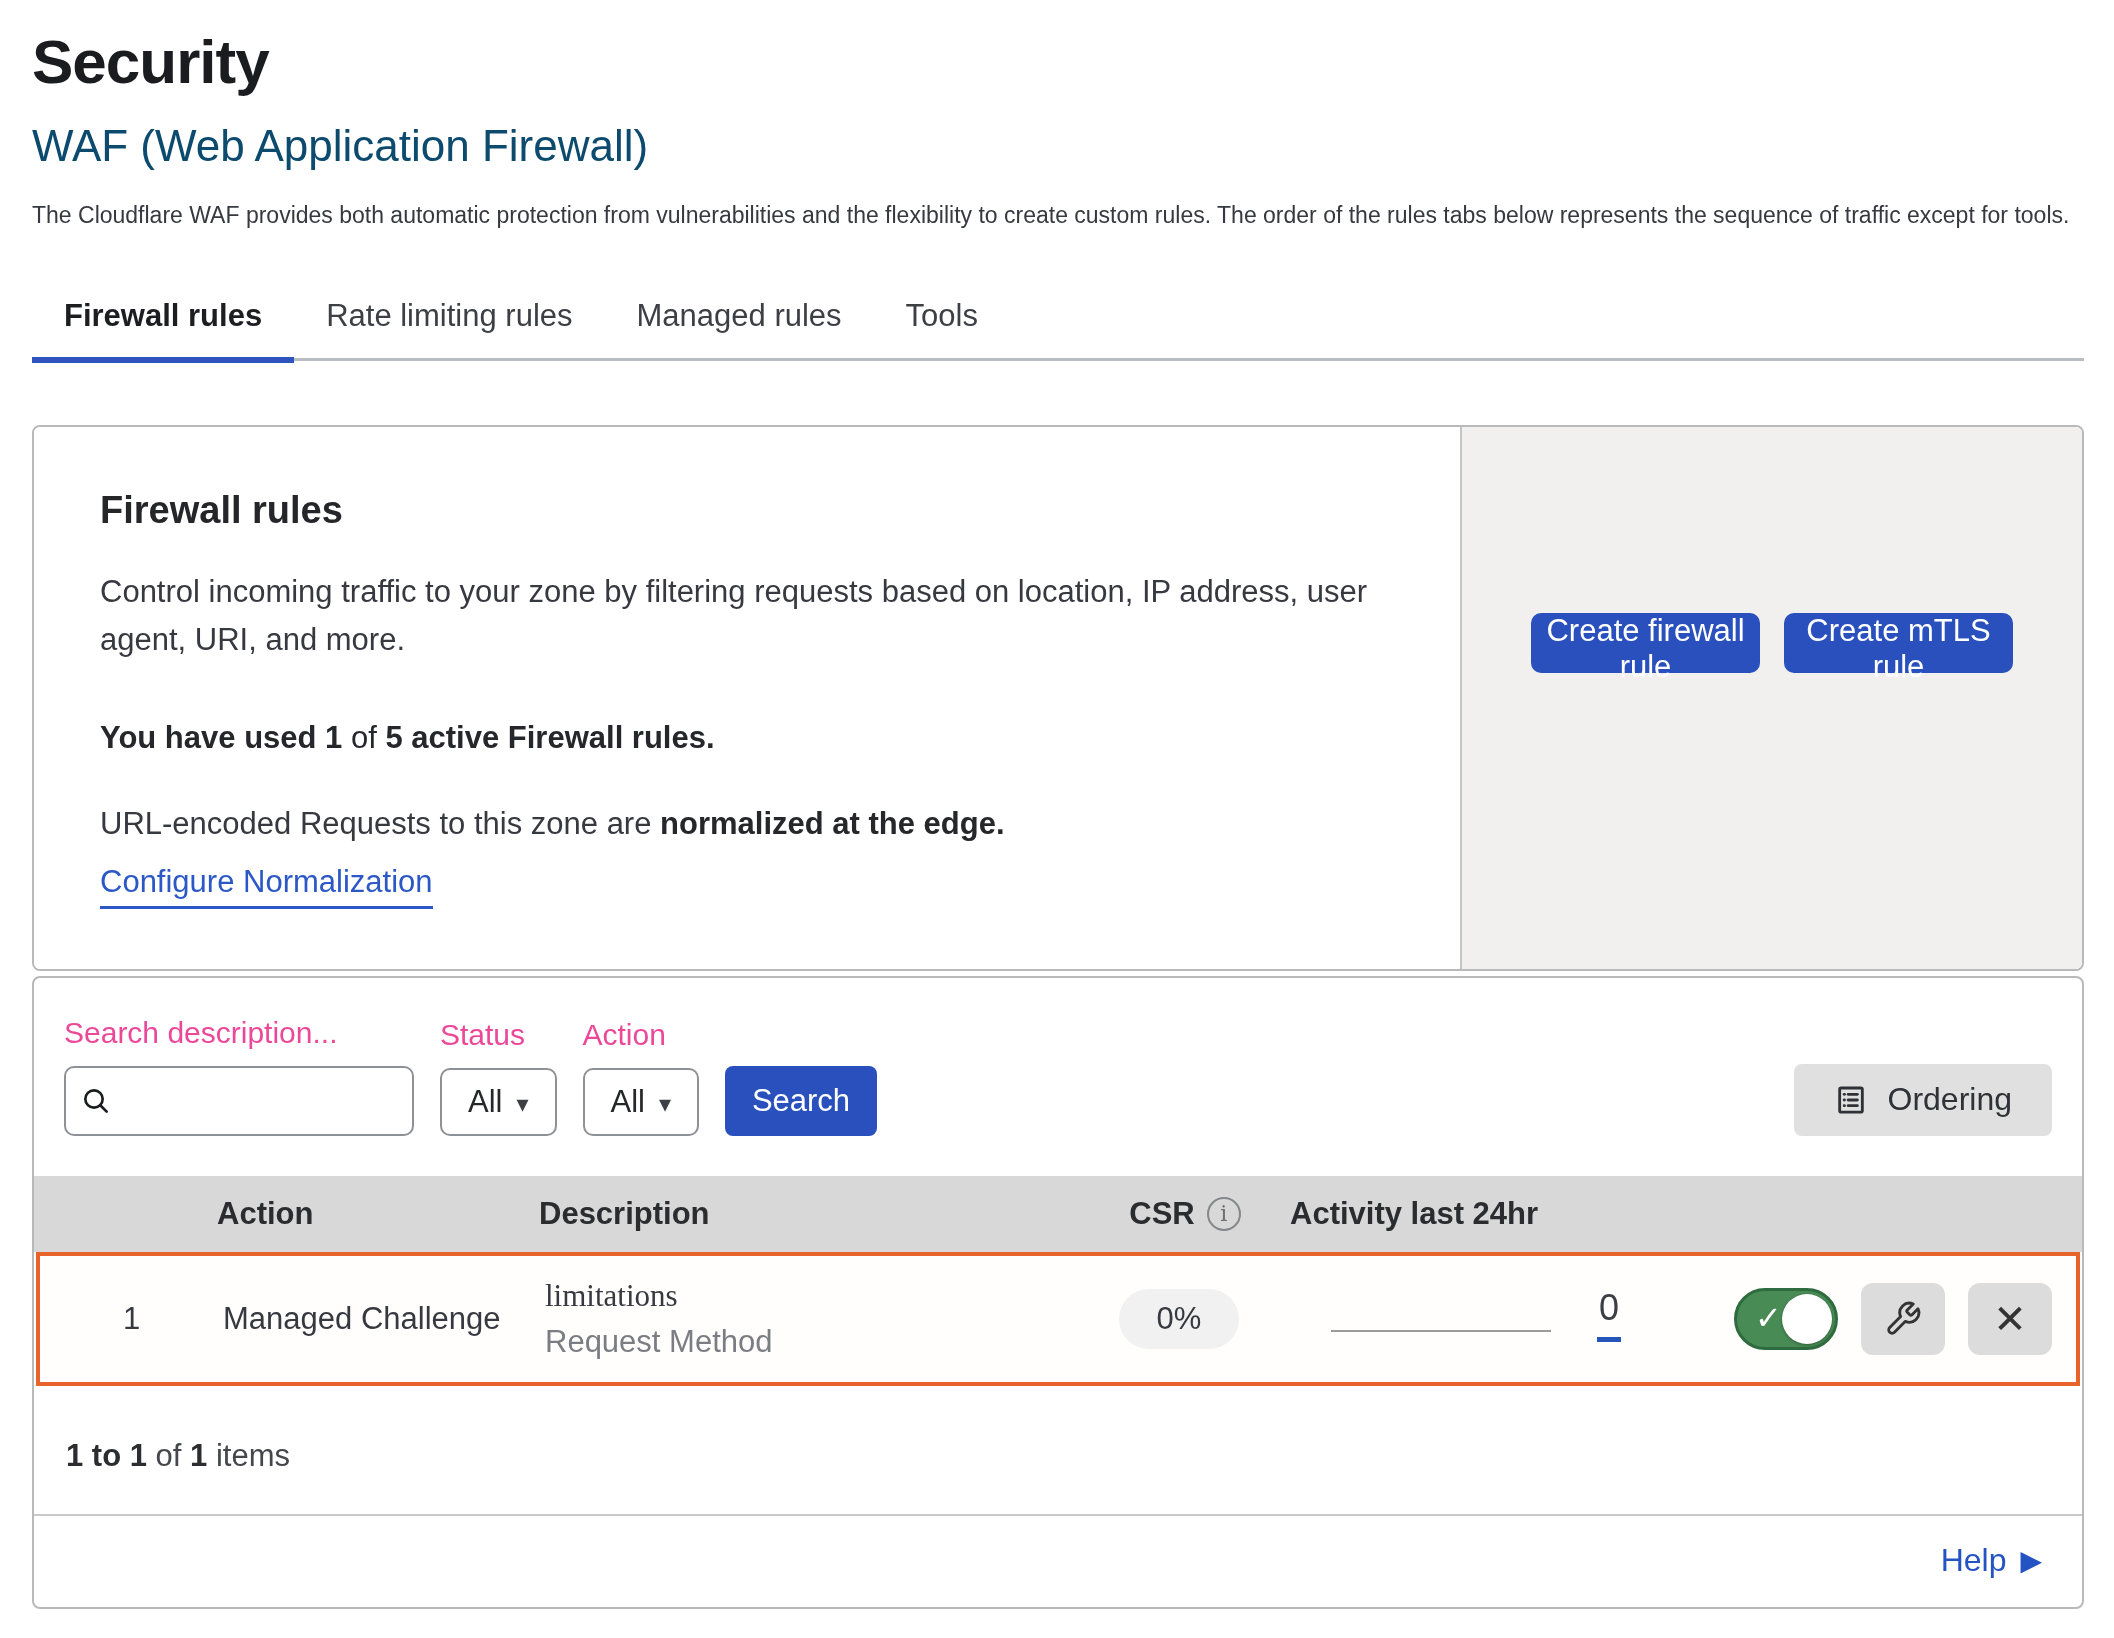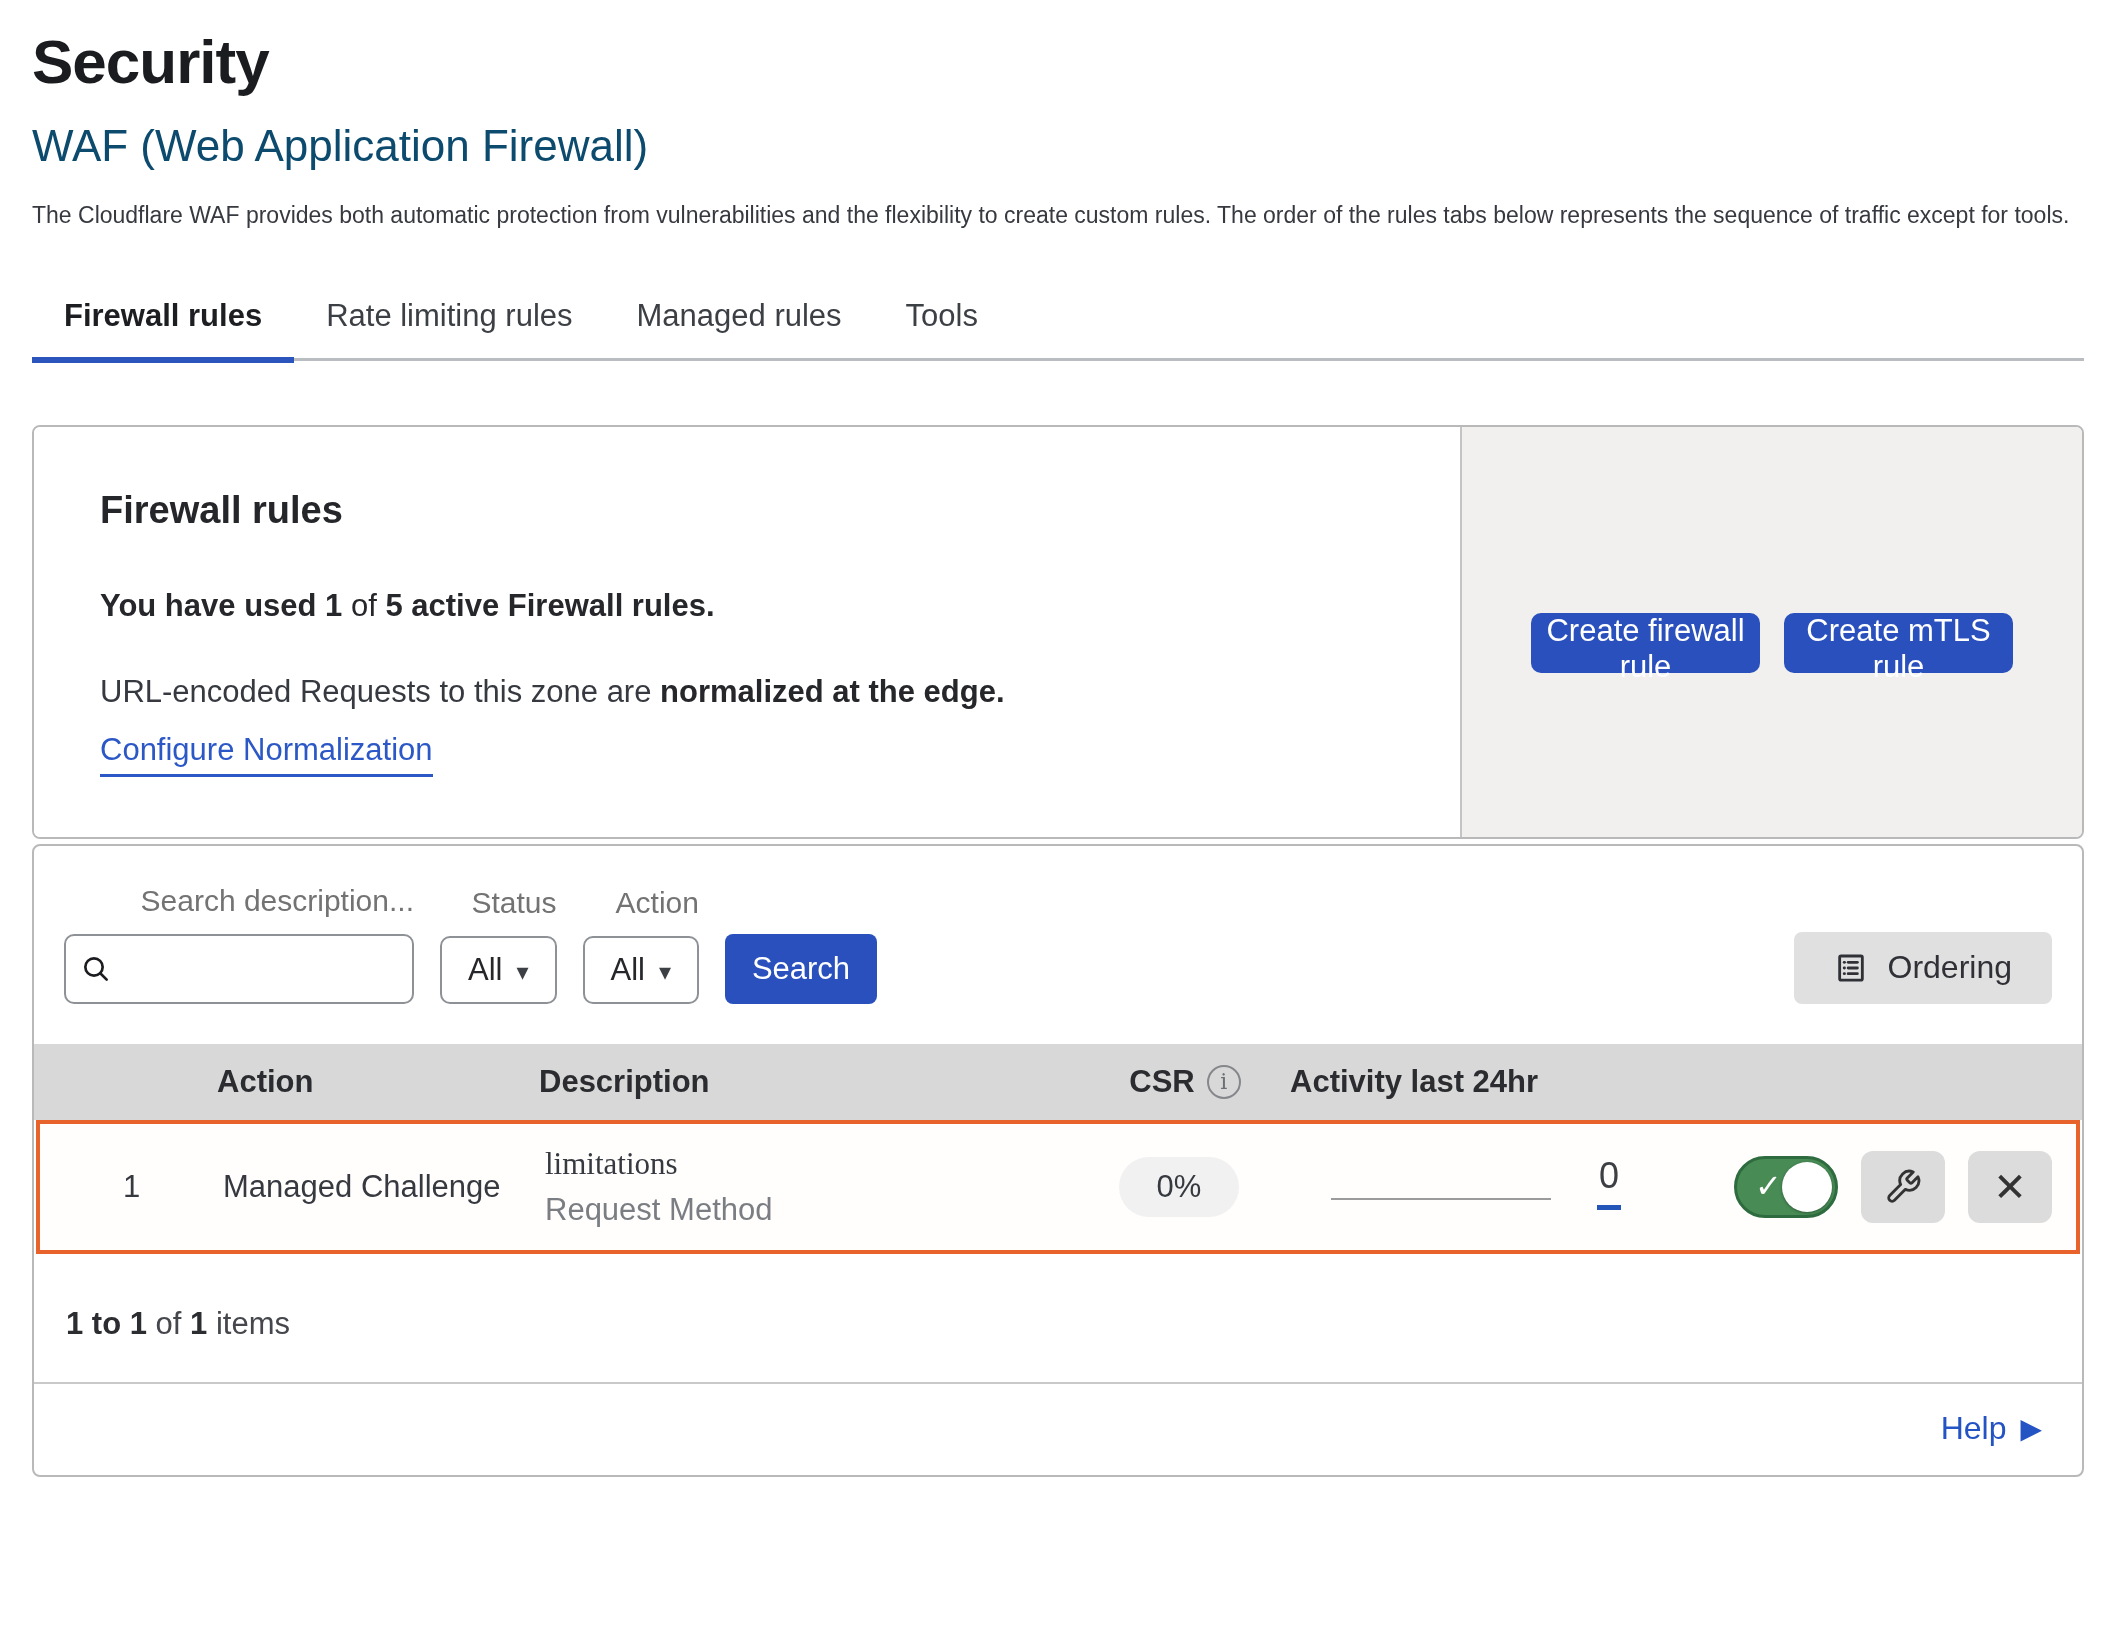--- a/index.html
+++ b/index.html
@@ -28,21 +28,21 @@
   .norm-line { font-size:31px; margin-top:50px; color:#36393f; }
   .norm-line b { color:#26272b; }
   .config-link { display:inline-block; margin-top:22px; font-size:31px; color:#2b58c6; text-decoration:none; border-bottom:3px solid #2b58c6; padding-bottom:6px; cursor:pointer; }
   .top-card-right { width:622px; background:#f1f0ee; border-left:2px solid #c4c4c4; padding:186px 69px 0 69px; display:flex; flex-direction:row; gap:24px;justify-content:space-between; }
   .btn-primary { display:block; width:100%; height:60px; background:#2950bd; color:#ffffff; border:none; border-radius:10px; font-size:31px; font-family:inherit; cursor:pointer; }
 
   
   .bottom-card { margin-top:5px; overflow:hidden; border-radius:8px; }
   .filter-row { display:flex; align-items:flex-end; padding:38px 30px 40px 30px; gap:26px; }
   .filter-group { display:flex; flex-direction:column; }
-  .filter-label { font-size:30px; color:#737373; margin-bottom:16px;text-align:right; }
+  .filter-label { font-size:30px; color:#ec4899; margin-bottom:16px; }
   .search-box { width:350px; height:70px; border:2px solid #8e9196; border-radius:10px; display:flex; align-items:center; padding:0 14px; background:#fff; }
   .search-box svg { flex:0 0 auto; }
   .search-box input { border:none; outline:none; width:100%; height:100%; font-size:30px; font-family:inherit; margin-left:10px; background:transparent; }
   .dropdown { height:68px; border:2px solid #8e9196; border-radius:10px; background:#fff; display:flex; align-items:center; justify-content:center; gap:14px; font-size:31px; color:#26272b; padding:0 26px; cursor:pointer; }
   .caret { font-size:24px; color:#3c3f44; transform:translateY(2px); }
   .search-btn { width:152px; height:70px; border-radius:8px; align-self:flex-end; }
   .ordering-btn { margin-left:auto; align-self:flex-end; height:72px; padding:0 40px; background:#e0e0e0; border:none; border-radius:8px; font-size:32px; font-family:inherit; color:#2f3136; display:flex; align-items:center; gap:20px; cursor:pointer; }
 
   
   .thead { display:flex; align-items:center; height:76px; background:#d8d8d8; font-weight:bold; font-size:31px; color:#2b2c30; }
@@ -86,20 +86,21 @@
   <nav class="tabs">
     <div class="tab active">Firewall rules</div>
     <div class="tab">Rate limiting rules</div>
     <div class="tab">Managed rules</div>
     <div class="tab">Tools</div>
   </nav>
 
   <section class="card top-card">
     <div class="top-card-left">
       <h3 class="card-heading">Firewall rules</h3>
+      <p class="card-body">Control incoming traffic to your zone by filtering requests based on location, IP address, user agent, URI, and more.</p>
       <p class="usage-line">
         <b>You have used 1</b>
         <span>of</span>
         <b>5 active Firewall rules.</b>
       </p>
       <p class="norm-line">
         <span>URL-encoded Requests to this zone are</span>
         <b>normalized at the edge.</b>
       </p>
       <a class="config-link">Configure Normalization</a>

